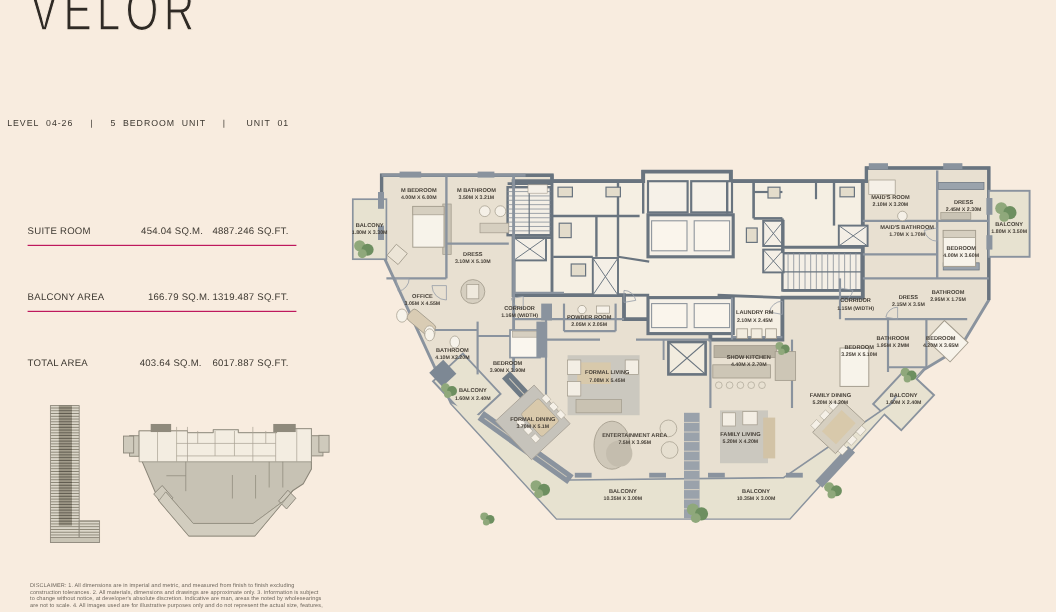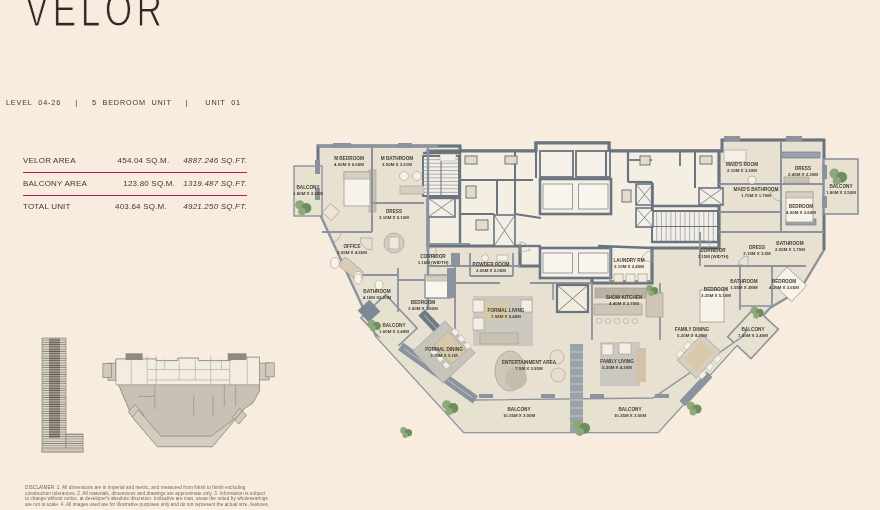--- a/index.html
+++ b/index.html
@@ -5,43 +5,43 @@
 body{width:880px;height:510px;background:#f8ecdf;position:relative;overflow:hidden;
  font-family:"Liberation Sans",sans-serif;}
 .velor{position:absolute;left:25px;top:-19px;font-size:49px;letter-spacing:6px;
  color:#2f2a25;font-weight:400;-webkit-text-stroke:1.1px #f8ecdf;transform:scale(0.72,1);transform-origin:0 0;}
 .lvl{position:absolute;left:6px;top:98px;font-size:7.3px;letter-spacing:0.8px;color:#3d3831;}
 .tbl{position:absolute;left:23px;top:150px;width:224px;font-size:8px;color:#3d3831;}
 .tbl .row{display:flex;justify-content:space-between;align-items:baseline;
  padding:6px 0 7px 0;letter-spacing:0.2px;}
 .tbl .row + .row{border-top:1px solid #be185d;}
 .tbl .row div{white-space:nowrap;}
-.tbl .c2{width:86px;text-align:right;}
-.tbl .c3{width:70px;text-align:right;font-style:italic;}
+.tbl .c2{width:86px;text-align:right;margin-top:32px;}
+.tbl .c3{width:70px;text-align:left;}
 .disc{position:absolute;left:25px;top:485px;width:245px;font-size:4.6px;line-height:5.6px;
  color:#6e675d;letter-spacing:0.1px;}
 </style></head>
 <body>
 <div class="velor">VELOR</div>
 <div class="lvl">LEVEL&nbsp; 04-26 &nbsp;&nbsp;&nbsp;&nbsp;|&nbsp;&nbsp;&nbsp;&nbsp; 5&nbsp; BEDROOM&nbsp; UNIT &nbsp;&nbsp;&nbsp;&nbsp;|&nbsp;&nbsp;&nbsp;&nbsp;&nbsp; UNIT&nbsp; 01</div>
 <div class="tbl">
  <div class="row">
-      <div>VELOR AREA</div>
+      <div>SUITE ROOM</div>
       <div class="c2">454.04 SQ.M.</div>
       <div class="c3">4887.246 SQ.FT.</div>
     </div>
  <div class="row">
       <div>BALCONY AREA</div>
-      <div class="c2">123.80 SQ.M.</div>
+      <div class="c2">166.79 SQ.M.</div>
       <div class="c3">1319.487 SQ.FT.</div>
     </div>
  <div class="row">
-      <div>TOTAL UNIT</div>
+      <div>TOTAL AREA</div>
       <div class="c2">403.64 SQ.M.</div>
-      <div class="c3">4921.250 SQ.FT.</div>
+      <div class="c3">6017.887 SQ.FT.</div>
     </div>
 </div>
 <div class="disc">DISCLAIMER: 1. All dimensions are in imperial and metric, and measured from finish to finish excluding
 construction tolerances. 2. All materials, dimensions and drawings are approximate only. 3. Information is subject
 to change without notice, at developer's absolute discretion. Indicative are man, areas the noted by wholesearings are
 not to scale. 4. All images used are for illustrative purposes only and do not represent the actual size, features,</div>
 <svg width="880" height="510" viewBox="0 0 880 510" style="position:absolute;left:0;top:0;" xmlns="http://www.w3.org/2000/svg">
 <defs>
       <pattern id="floors" width="4" height="2.3" patternUnits="userSpaceOnUse">
         <rect width="4" height="2.3" fill="#ddd8cb"></rect>

